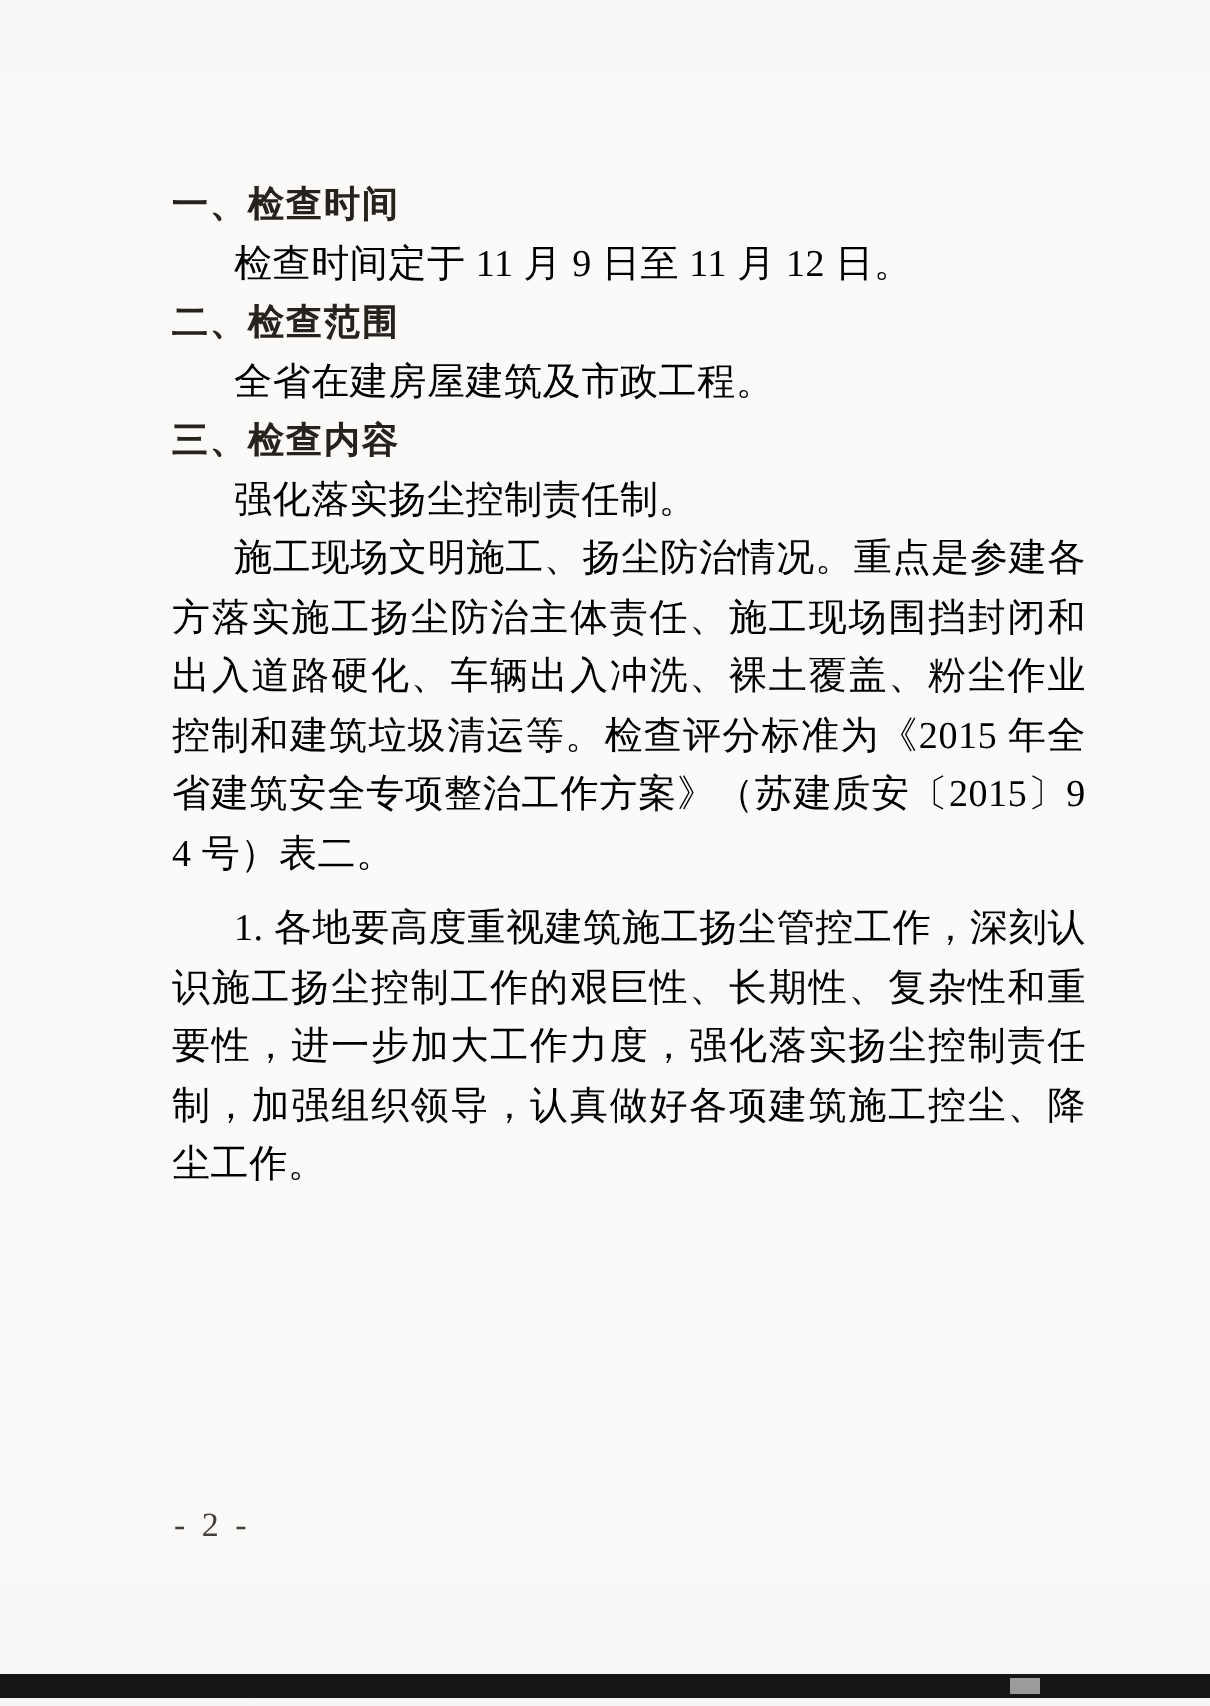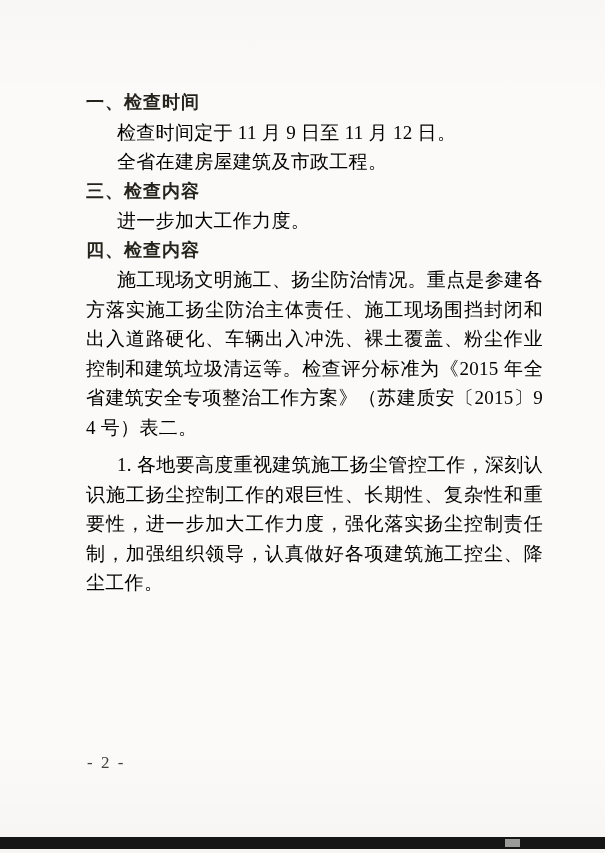--- a/index.html
+++ b/index.html
@@ -83,28 +83,28 @@
 </head>
 <body>
 
 <div class="page">
   <div id="doc-body" class="doc-body">
       <section class="section sec-0">
         <h2 class="heading">一、检查时间</h2>
         <p class="para">检查时间定于 11 月 9 日至 11 月 12 日。</p>
       </section>
       <section class="section sec-1">
+        <h2 class="heading">二、检查范围</h2>
         <p class="para">全省在建房屋建筑及市政工程。</p>
       </section>
       <section class="section sec-2">
         <h2 class="heading">三、检查内容</h2>
-        <p class="para">进一步加大工作力度。</p>
+        <p class="para">强化落实扬尘控制责任制。</p>
       </section>
       <section class="section sec-3">
-        <h2 class="heading">四、检查内容</h2>
         <p class="para">施工现场文明施工、扬尘防治情况。重点是参建各方落实施工扬尘防治主体责任、施工现场围挡封闭和出入道路硬化、车辆出入冲洗、裸土覆盖、粉尘作业控制和建筑垃圾清运等。检查评分标准为《2015 年全省建筑安全专项整治工作方案》（苏建质安〔2015〕94 号）表二。</p>
       </section>
       <section class="section sec-4">
         <p class="para">1. 各地要高度重视建筑施工扬尘管控工作，深刻认识施工扬尘控制工作的艰巨性、长期性、复杂性和重要性，进一步加大工作力度，强化落实扬尘控制责任制，加强组织领导，认真做好各项建筑施工控尘、降尘工作。</p>
       </section>
     </div>
   <div class="page-number">- 2 -</div>
   <div class="scan-bar">
     <div class="scan-bar-gap"></div>
   </div>

